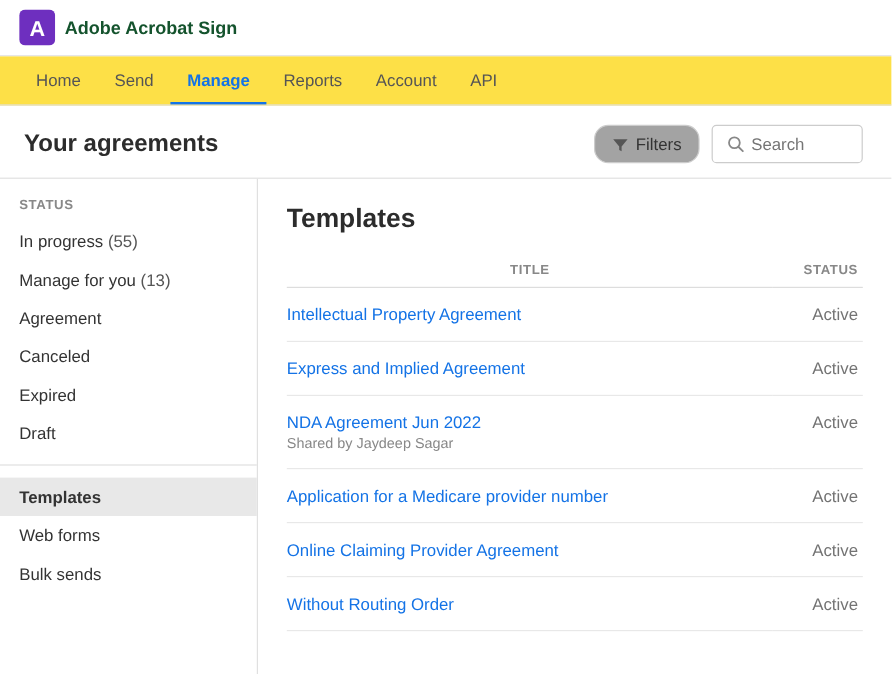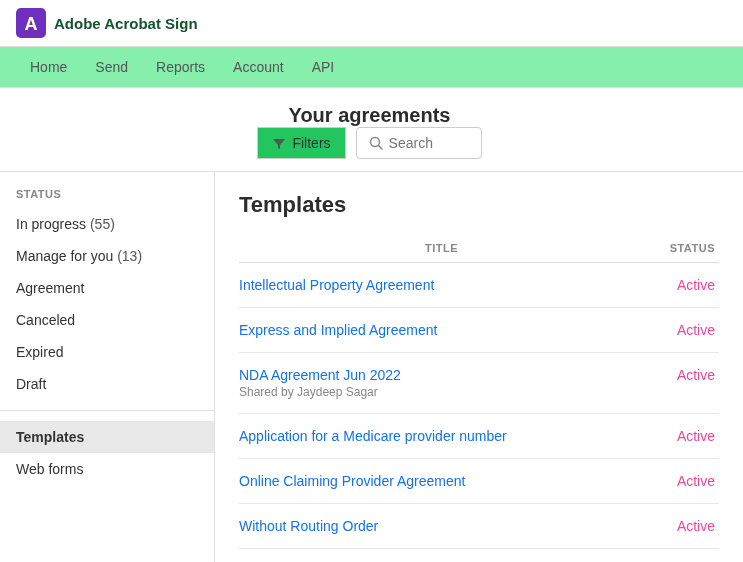--- a/index.html
+++ b/index.html
@@ -28,21 +28,21 @@
       font-weight: 600;
       color: #14532d;
     }
 
     
     .nav {
       display: flex;
       align-items: center;
       padding: 0 16px;
       border-bottom: 1px solid #e0e0e0;
-      background: #86efac;
+      background: #fde047;
     }
     .nav-item {
       padding: 12px 14px;
       cursor: pointer;
       font-size: 14px;
       color: #555;
       text-decoration: none;
       position: relative;
     }
     .nav-item.active {
@@ -57,40 +57,39 @@
       background: #1473e6;
     }
 
     
     .page-header {
       display: flex;
       align-items: center;
       justify-content: space-between;
       padding: 16px 24px 12px 20px;
       border-bottom: 1px solid #e0e0e0;
-      flex-direction: column;
     }
     .page-title {
       font-size: 20px;
       font-weight: 700;
       color: #2c2c2c;
     }
     .header-actions {
       display: flex;
       align-items: center;
       gap: 10px;
     }
     .filters-btn {
       display: flex;
       align-items: flex-end;
       gap: 6px;
       padding: 7px 14px;
       border: 1px solid #ccc;
-      border-radius: 0;
-      background: #22c55e;
+      border-radius: 12px;
+      background: #a3a3a3;
       cursor: pointer;
       font-size: 14px;
       color: #333;
     }
     .search-box {
       display: flex;
       align-items: center;
       gap: 6px;
       padding: 7px 12px;
       border: 1px solid #ccc;
@@ -182,21 +181,21 @@
       padding-right: 4px;
     }
     .agreements-table td {
       padding: 14px 0;
       border-bottom: 1px solid #e8e8e8;
       vertical-align: top;
     }
     .agreements-table td.status-cell {
       text-align: right;
       padding-right: 4px;
-      color: #ec4899;
+      color: #737373;
       white-space: nowrap;
     }
     .agreement-title {
       font-size: 14px;
       color: #1473e6;
       cursor: pointer;
     }
     .agreement-subtitle {
       font-size: 12px;
       color: #888;
@@ -212,20 +211,21 @@
       <rect width="30" height="30" rx="5" fill="#6E2FBF"></rect>
       <text x="15" y="22" text-anchor="middle" fill="white" font-size="18" font-weight="bold" font-family="Arial">A</text>
     </svg>
     <span class="logo-text">Adobe Acrobat Sign</span>
   </div>
 </div>
 
 <nav class="nav">
   <a class="nav-item">Home</a>
   <a class="nav-item">Send</a>
+  <a class="nav-item active">Manage</a>
   <a class="nav-item">Reports</a>
   <a class="nav-item">Account</a>
   <a class="nav-item">API</a>
 </nav>
 
 <div class="page-header">
   <h1 class="page-title">Your agreements</h1>
   <div class="header-actions">
     <button class="filters-btn">
       <svg width="14" height="14" viewBox="0 0 14 14" fill="none" xmlns="http://www.w3.org/2000/svg">
@@ -268,20 +268,23 @@
     </div>
 
     <hr class="sidebar-divider">
 
     <div class="sidebar-item active">
       <span>Templates</span>
     </div>
     <div class="sidebar-item">
       <span>Web forms</span>
     </div>
+    <div class="sidebar-item">
+      <span>Bulk sends</span>
+    </div>
   </aside>
 
   <main class="content">
     <h2 class="content-title">Templates</h2>
 
     <table class="agreements-table">
       <thead>
         <tr>
           <th>TITLE</th>
           <th class="status-col">STATUS</th>

